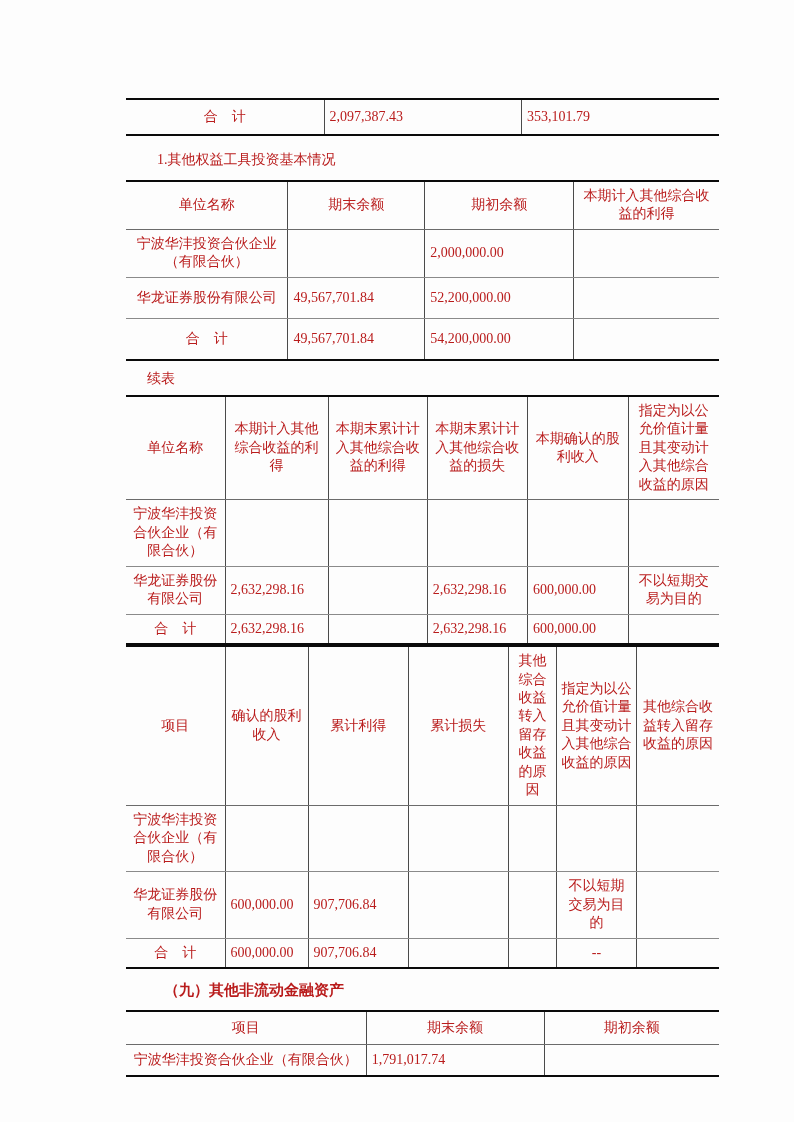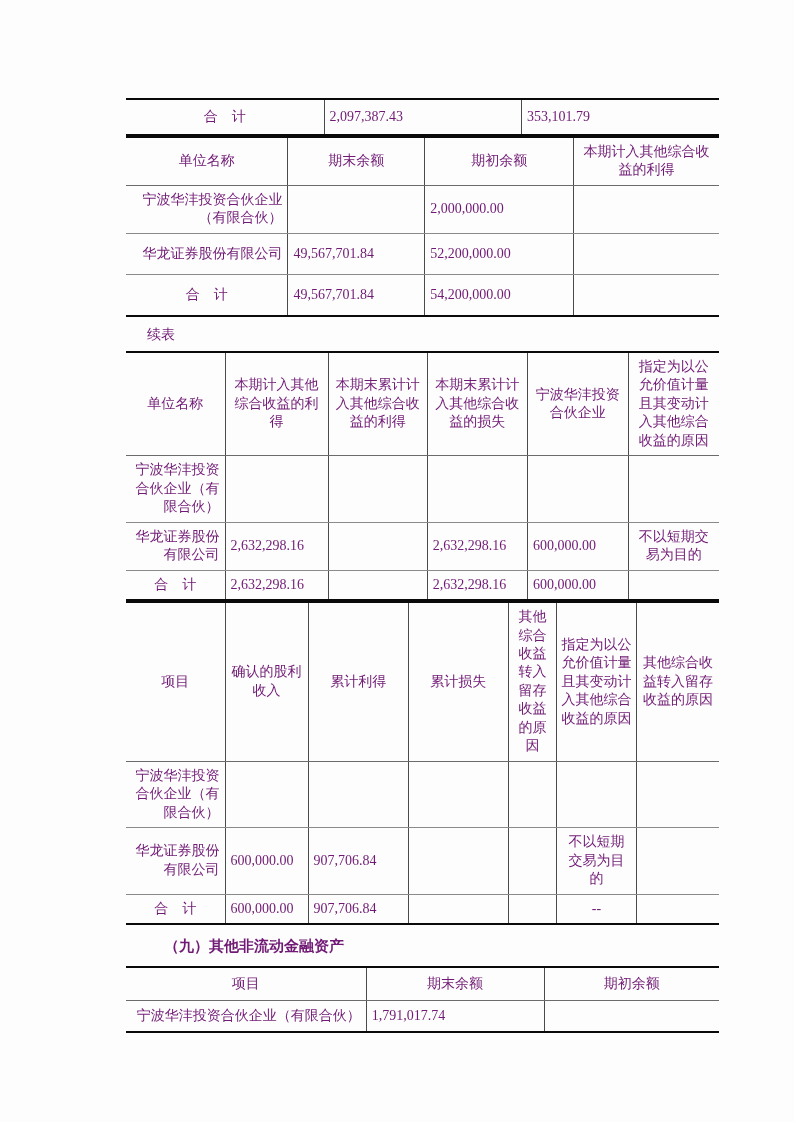--- a/index.html
+++ b/index.html
@@ -8,21 +8,21 @@
     background: #ffffff;
   }
   .page {
     position: relative;
     width: 794px;
     height: 1122px;
     margin: 0 auto;
     background: #fdfdfd;
     overflow: hidden;
     font-family: "Liberation Serif", "DejaVu Serif", serif;
-    color: #701a75;
+    color: #b91c1c;
   }
   .content {
     position: absolute;
     top: 98px;
     left: 126px;
     width: 593px;
   }
   
   table.doc-table {
     width: 100%;
@@ -49,21 +49,21 @@
     padding: 5px 5px;
     border-bottom: 1px solid #8a8a8a;
   }
   table.doc-table th:not(:last-child),
   table.doc-table td:not(:last-child) {
     border-right: 1px solid #4a4a4a;
   }
   table.doc-table tbody tr:last-child td {
     border-bottom: none;
   }
-  td.al-name { text-align: right; }
+  td.al-name { text-align: center; }
   td.al-num  { padding-right: 8px; }
   td.al-txt  { text-align: center; }
   table.total-last tbody tr:last-child td.al-name { text-align: center; }
   
   table.carryover td { height: 24px; }
   table.basic-table td { height: 30px; }
   table.s9-table th { height: 22px; }
   table.s9-table td { height: 20px; }
   
   .section-heading {
@@ -98,20 +98,21 @@
     <tbody>
           <tr>
             <td class="al-txt">合　计</td>
             <td class="al-num">2,097,387.43</td>
             <td class="al-num">353,101.79</td>
           </tr>
         </tbody>
       </table>
 
 
+    <div class="sub-title">1.其他权益工具投资基本情况</div>
 
     <table class="doc-table basic-table total-last">
       <colgroup>
           <col style="width:27.3%">
           <col style="width:23.1%">
           <col style="width:25.1%">
           <col style="width:24.5%">
         </colgroup>
     <thead>
           <tr>
@@ -153,21 +154,21 @@
           <col style="width:16.9%">
           <col style="width:17.0%">
           <col style="width:15.3%">
         </colgroup>
     <thead>
           <tr>
             <th>单位名称</th>
             <th>本期计入其他综合收益的利得</th>
             <th>本期末累计计入其他综合收益的利得</th>
             <th>本期末累计计入其他综合收益的损失</th>
-            <th>宁波华沣投资合伙企业</th>
+            <th>本期确认的股利收入</th>
             <th>指定为以公允价值计量且其变动计入其他综合收益的原因</th>
           </tr>
         </thead>
         <tbody>
           <tr>
             <td class="al-name">宁波华沣投资合伙企业（有限合伙）</td>
             <td class="al-num"></td>
             <td class="al-num"></td>
             <td class="al-num"></td>
             <td class="al-num"></td>

